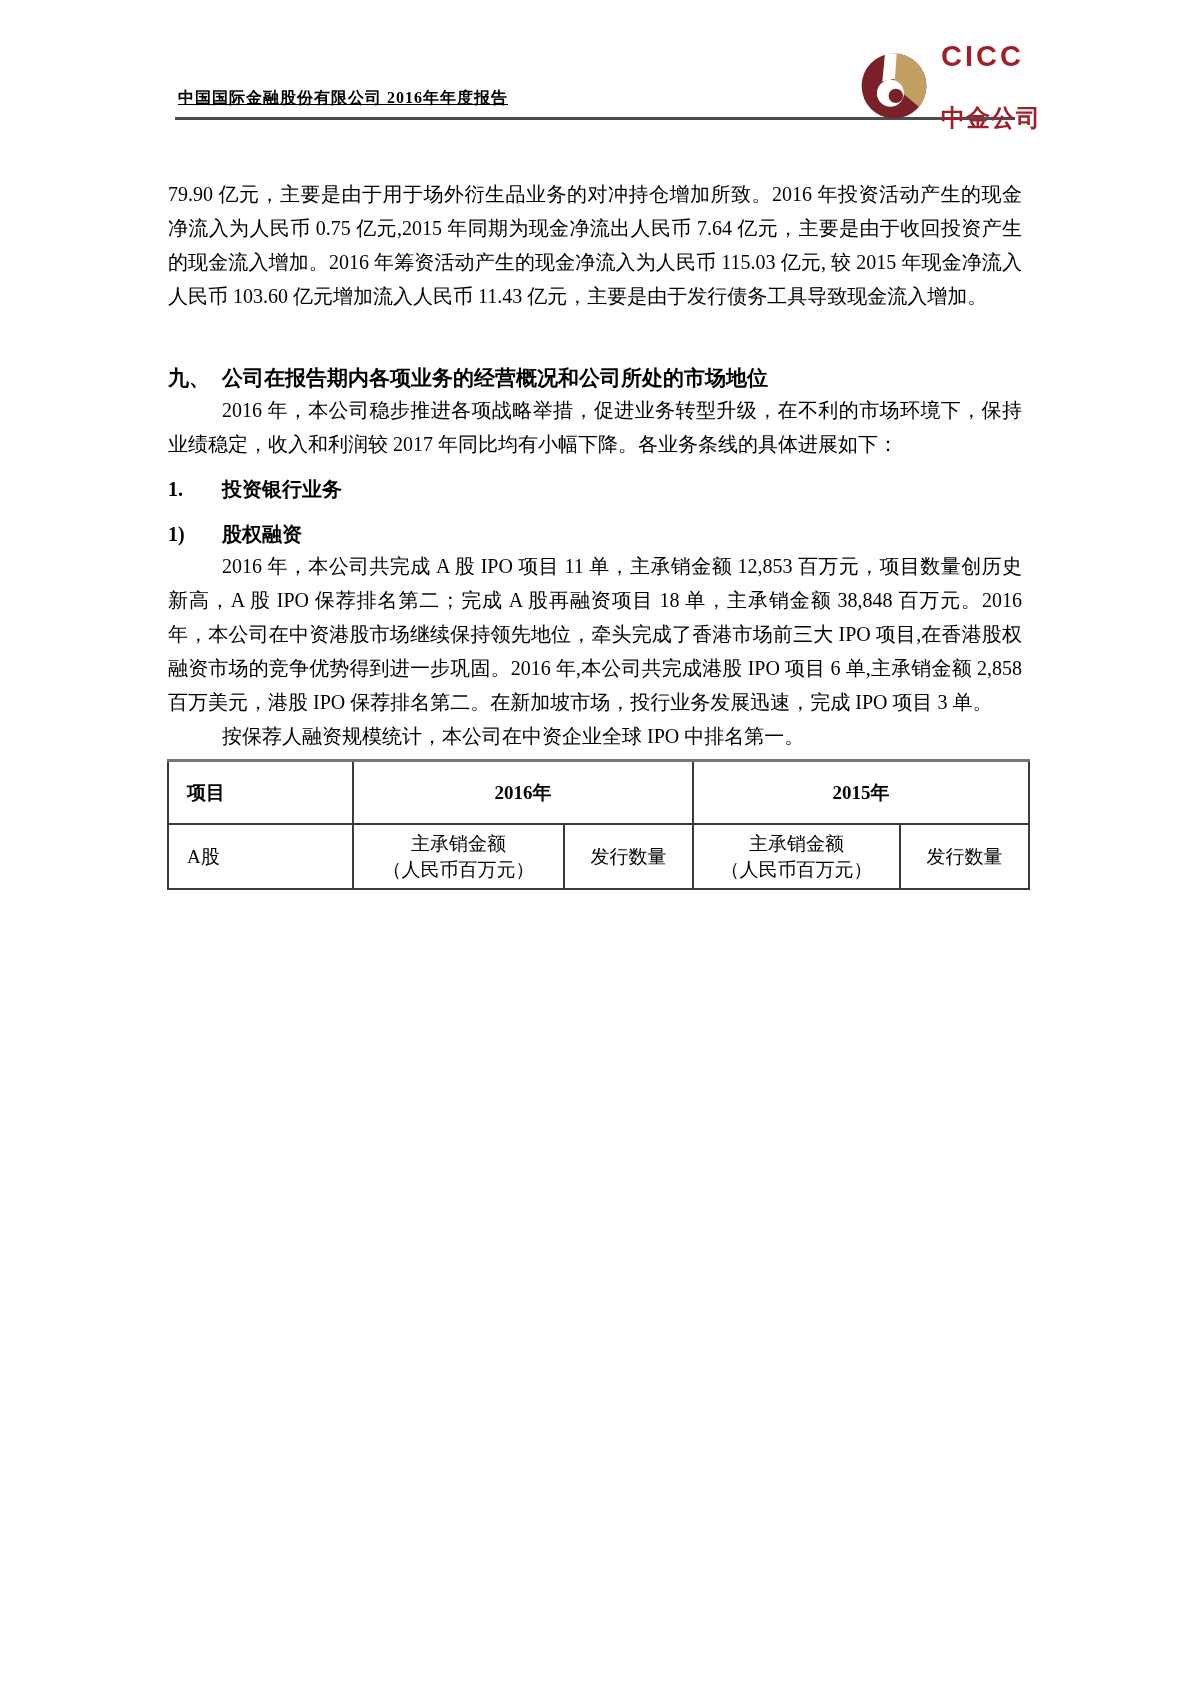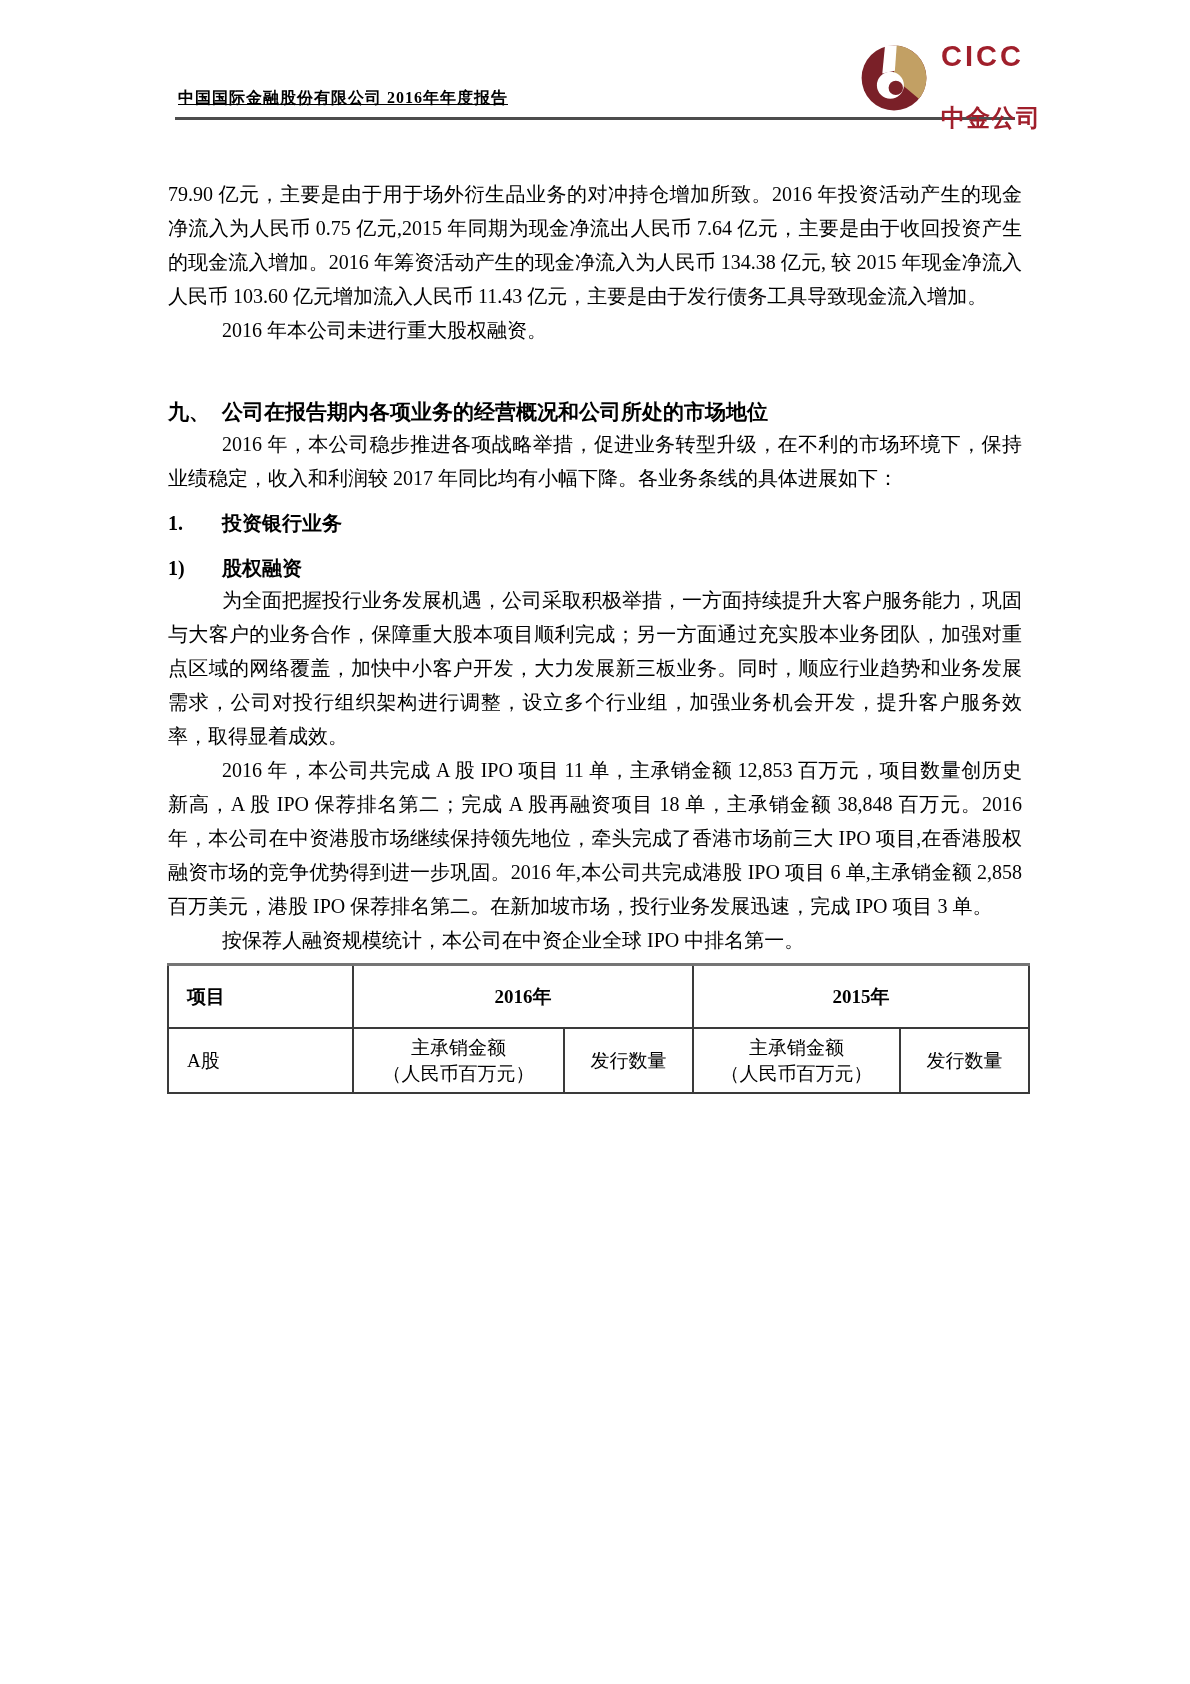--- a/index.html
+++ b/index.html
@@ -16,21 +16,21 @@
   .header-title{
     position:absolute;left:178px;top:88px;
     font-size:16px;font-weight:bold;letter-spacing:1px;text-decoration:underline;
   }
   .header-rule{
     position:absolute;left:175px;top:117px;width:840px;height:3px;
     background:#4d4d4d;
   }
   .logo{
     position:absolute;left:858px;top:42px;
-    display:flex;align-items:flex-start;gap:11px;
+    display:flex;align-items:center;gap:11px;
   }
   .logo svg{display:block;}
   .logo-text{font-weight:bold;line-height:1.0;text-align:left;}
   .logo-cicc{font-size:29px;letter-spacing:3px;font-family:"Liberation Sans","DejaVu Sans",sans-serif;}
   .logo-cn{font-size:24px;margin-top:2px;letter-spacing:1px;}
   
   .content{
     position:absolute;left:168px;top:177px;width:854px;
     font-size:20px;line-height:34px;text-align:justify;
   }
@@ -87,42 +87,40 @@
       </svg>
     </span>
     <span class="logo-text" style="color:#A01F2B;">
       <span class="logo-cicc" style="display:block;">CICC</span>
       <span class="logo-cn" style="display:block;margin-top:35px;">中金公司</span>
     </span>
   </div>
 
   <div class="content">
 
-    <p class="p1">79.90 亿元，主要是由于用于场外衍生品业务的对冲持仓增加所致。2016 年投资活动产生的现金净流入为人民币 0.75 亿元,2015 年同期为现金净流出人民币 7.64 亿元，主要是由于收回投资产生的现金流入增加。2016 年筹资活动产生的现金净流入为人民币 134.38 亿元, 较 2015 年现金净流入人民币 103.60 亿元增加流入人民币 11.43 亿元，主要是由于发行债务工具导致现金流入增加。</p>
+    <p class="p1">79.90 亿元，主要是由于用于场外衍生品业务的对冲持仓增加所致。2016 年投资活动产生的现金净流入为人民币 0.75 亿元,2015 年同期为现金净流出人民币 7.64 亿元，主要是由于收回投资产生的现金流入增加。2016 年筹资活动产生的现金净流入为人民币 115.03 亿元, 较 2015 年现金净流入人民币 103.60 亿元增加流入人民币 11.43 亿元，主要是由于发行债务工具导致现金流入增加。</p>
 
-    <p class="p2 indent">2016 年本公司未进行重大股权融资。</p>
 
     <div class="h-row h-section">
       <span class="h-num">九、</span>
       <span>公司在报告期内各项业务的经营概况和公司所处的市场地位</span>
     </div>
 
     <p class="p3 indent">2016 年，本公司稳步推进各项战略举措，促进业务转型升级，在不利的市场环境下，保持业绩稳定，收入和利润较 2017 年同比均有小幅下降。各业务条线的具体进展如下：</p>
 
     <div class="h-row h-sub1">
       <span class="h-num">1.</span>
       <span>投资银行业务</span>
     </div>
 
     <div class="h-row h-sub2">
       <span class="h-num">1)</span>
       <span>股权融资</span>
     </div>
 
-    <p class="p4 indent">为全面把握投行业务发展机遇，公司采取积极举措，一方面持续提升大客户服务能力，巩固与大客户的业务合作，保障重大股本项目顺利完成；另一方面通过充实股本业务团队，加强对重点区域的网络覆盖，加快中小客户开发，大力发展新三板业务。同时，顺应行业趋势和业务发展需求，公司对投行组织架构进行调整，设立多个行业组，加强业务机会开发，提升客户服务效率，取得显着成效。</p>
 
 
     <p class="p6 indent">2016 年，本公司共完成 A 股 IPO 项目 11 单，主承销金额 12,853 百万元，项目数量创历史新高，A 股 IPO 保荐排名第二；完成 A 股再融资项目 18 单，主承销金额 38,848 百万元。2016 年，本公司在中资港股市场继续保持领先地位，牵头完成了香港市场前三大 IPO 项目,在香港股权融资市场的竞争优势得到进一步巩固。2016 年,本公司共完成港股 IPO 项目 6 单,主承销金额 2,858 百万美元，港股 IPO 保荐排名第二。在新加坡市场，投行业务发展迅速，完成 IPO 项目 3 单。</p>
 
     <p class="p7 indent">按保荐人融资规模统计，本公司在中资企业全球 IPO 中排名第一。</p>
 
     <table class="ipo">
       <colgroup>
         <col style="width:185px">
           <col style="width:211px">

